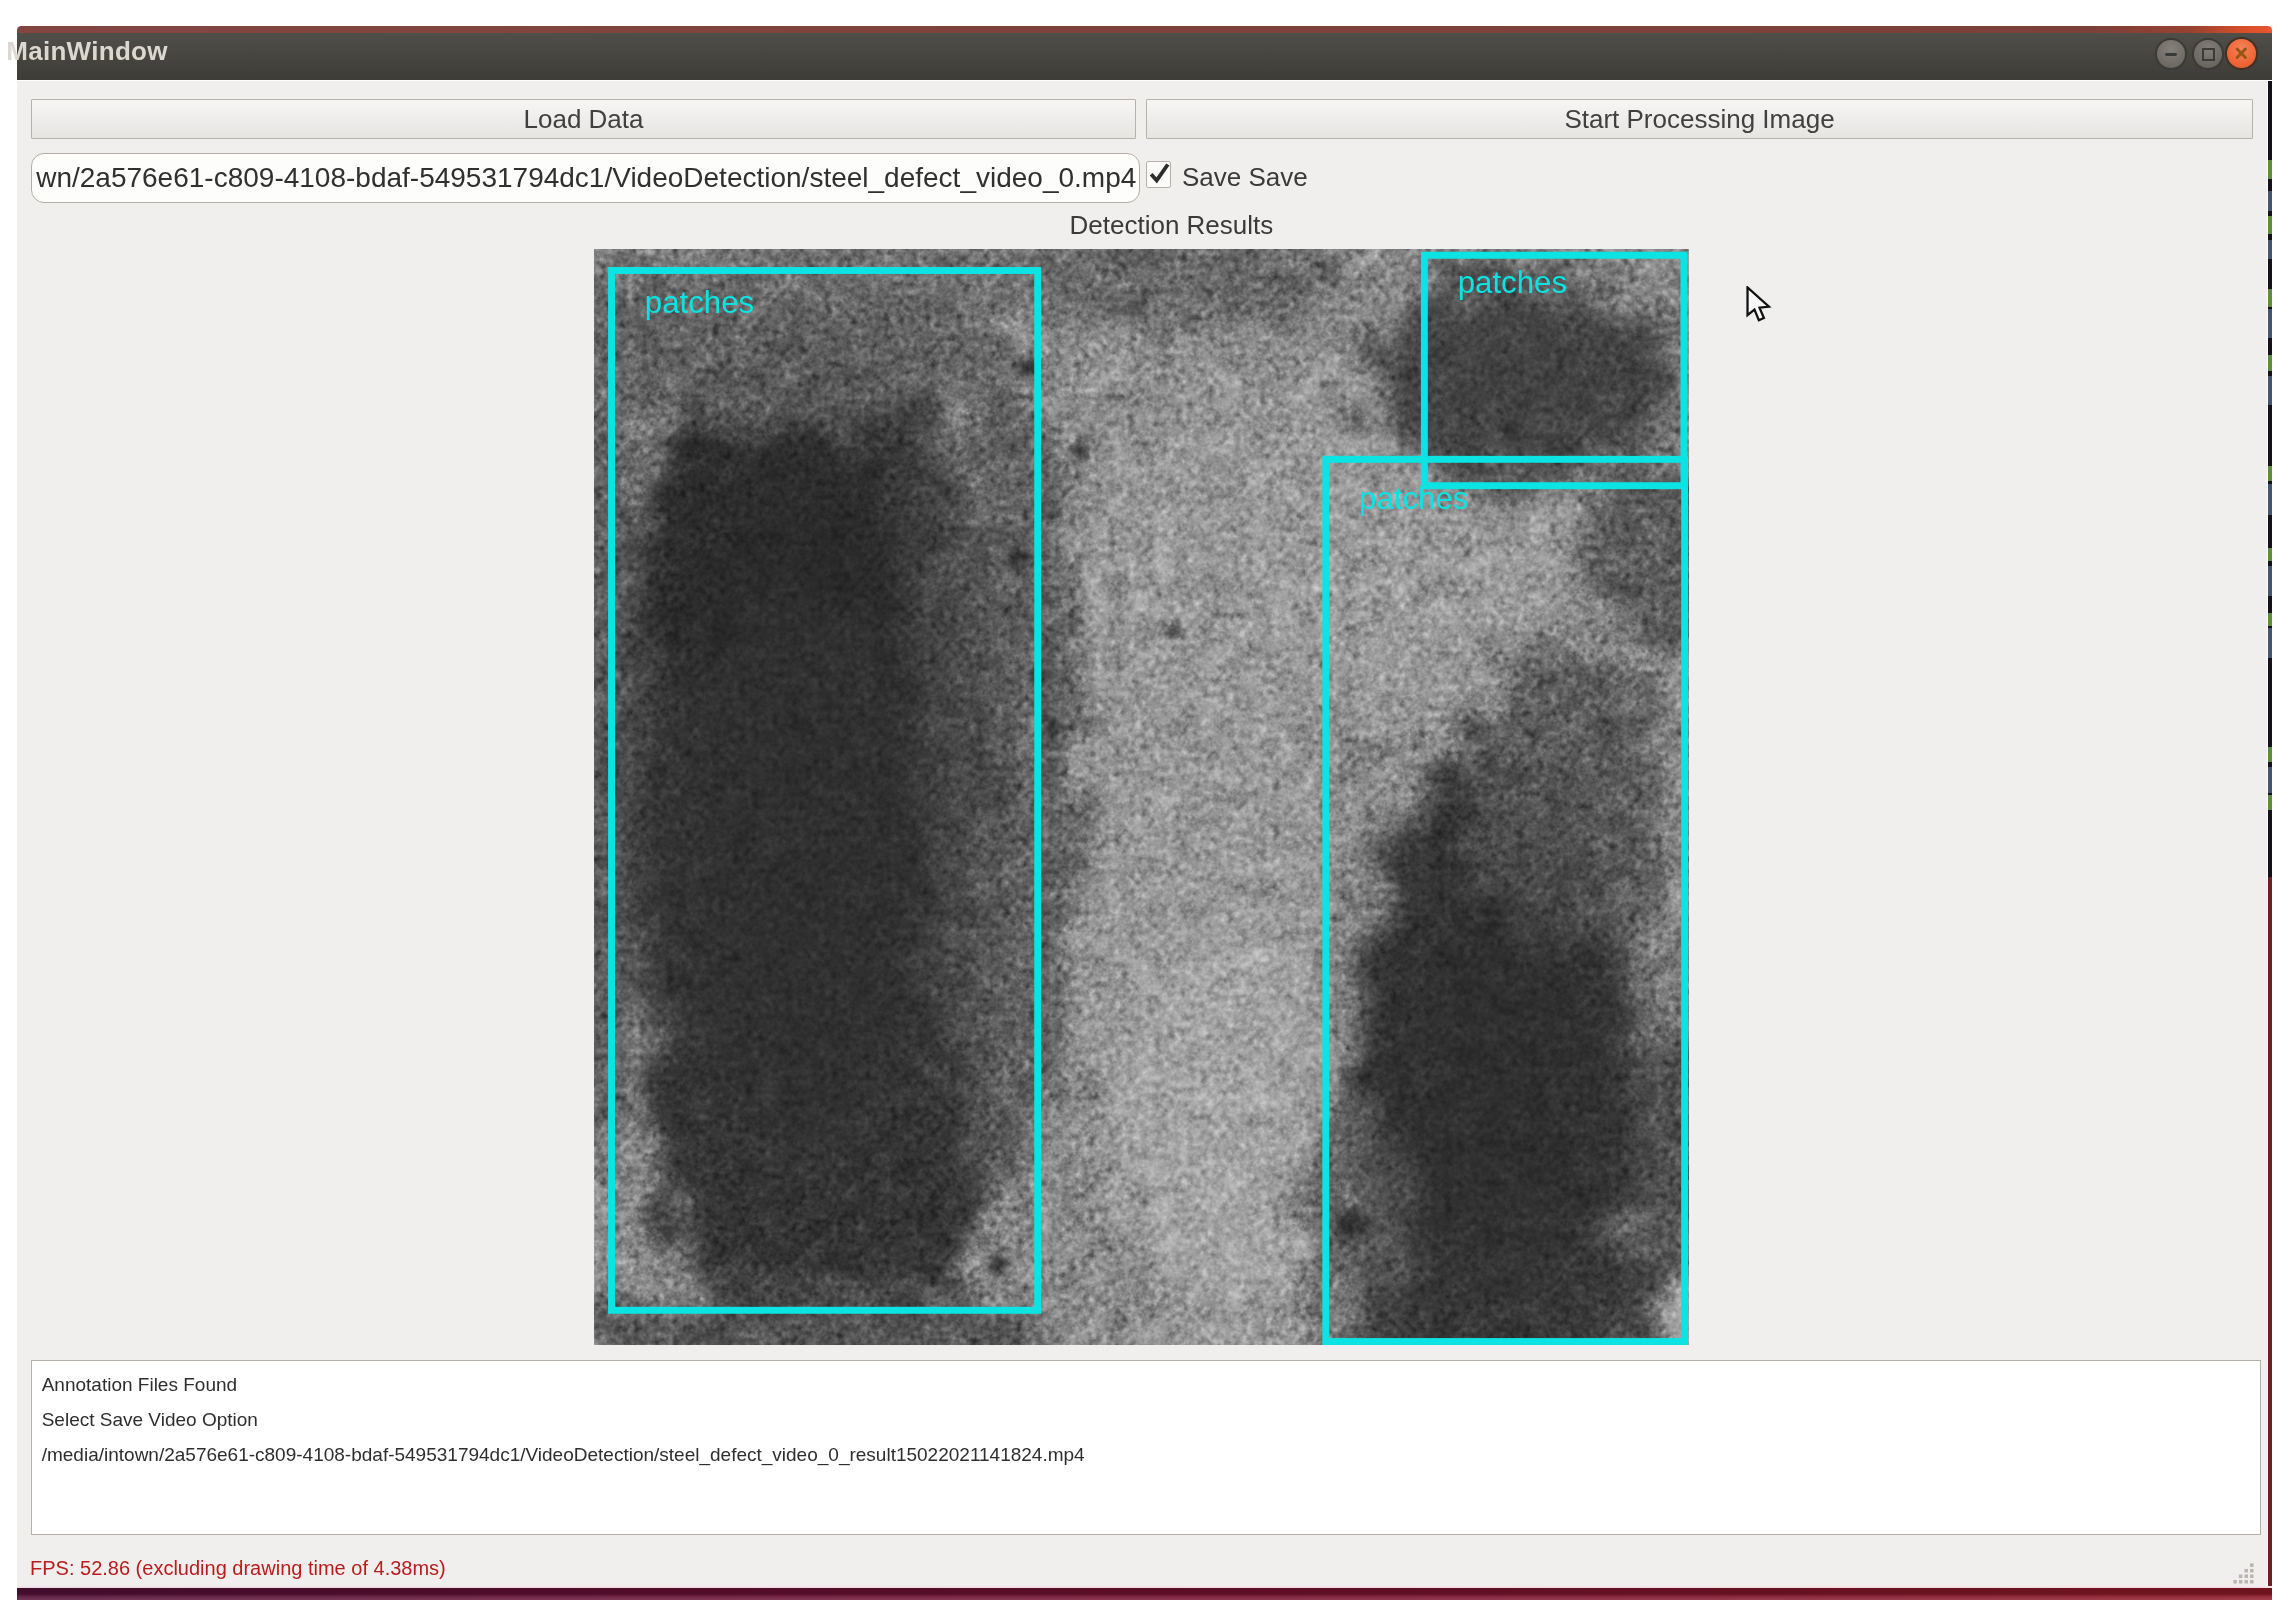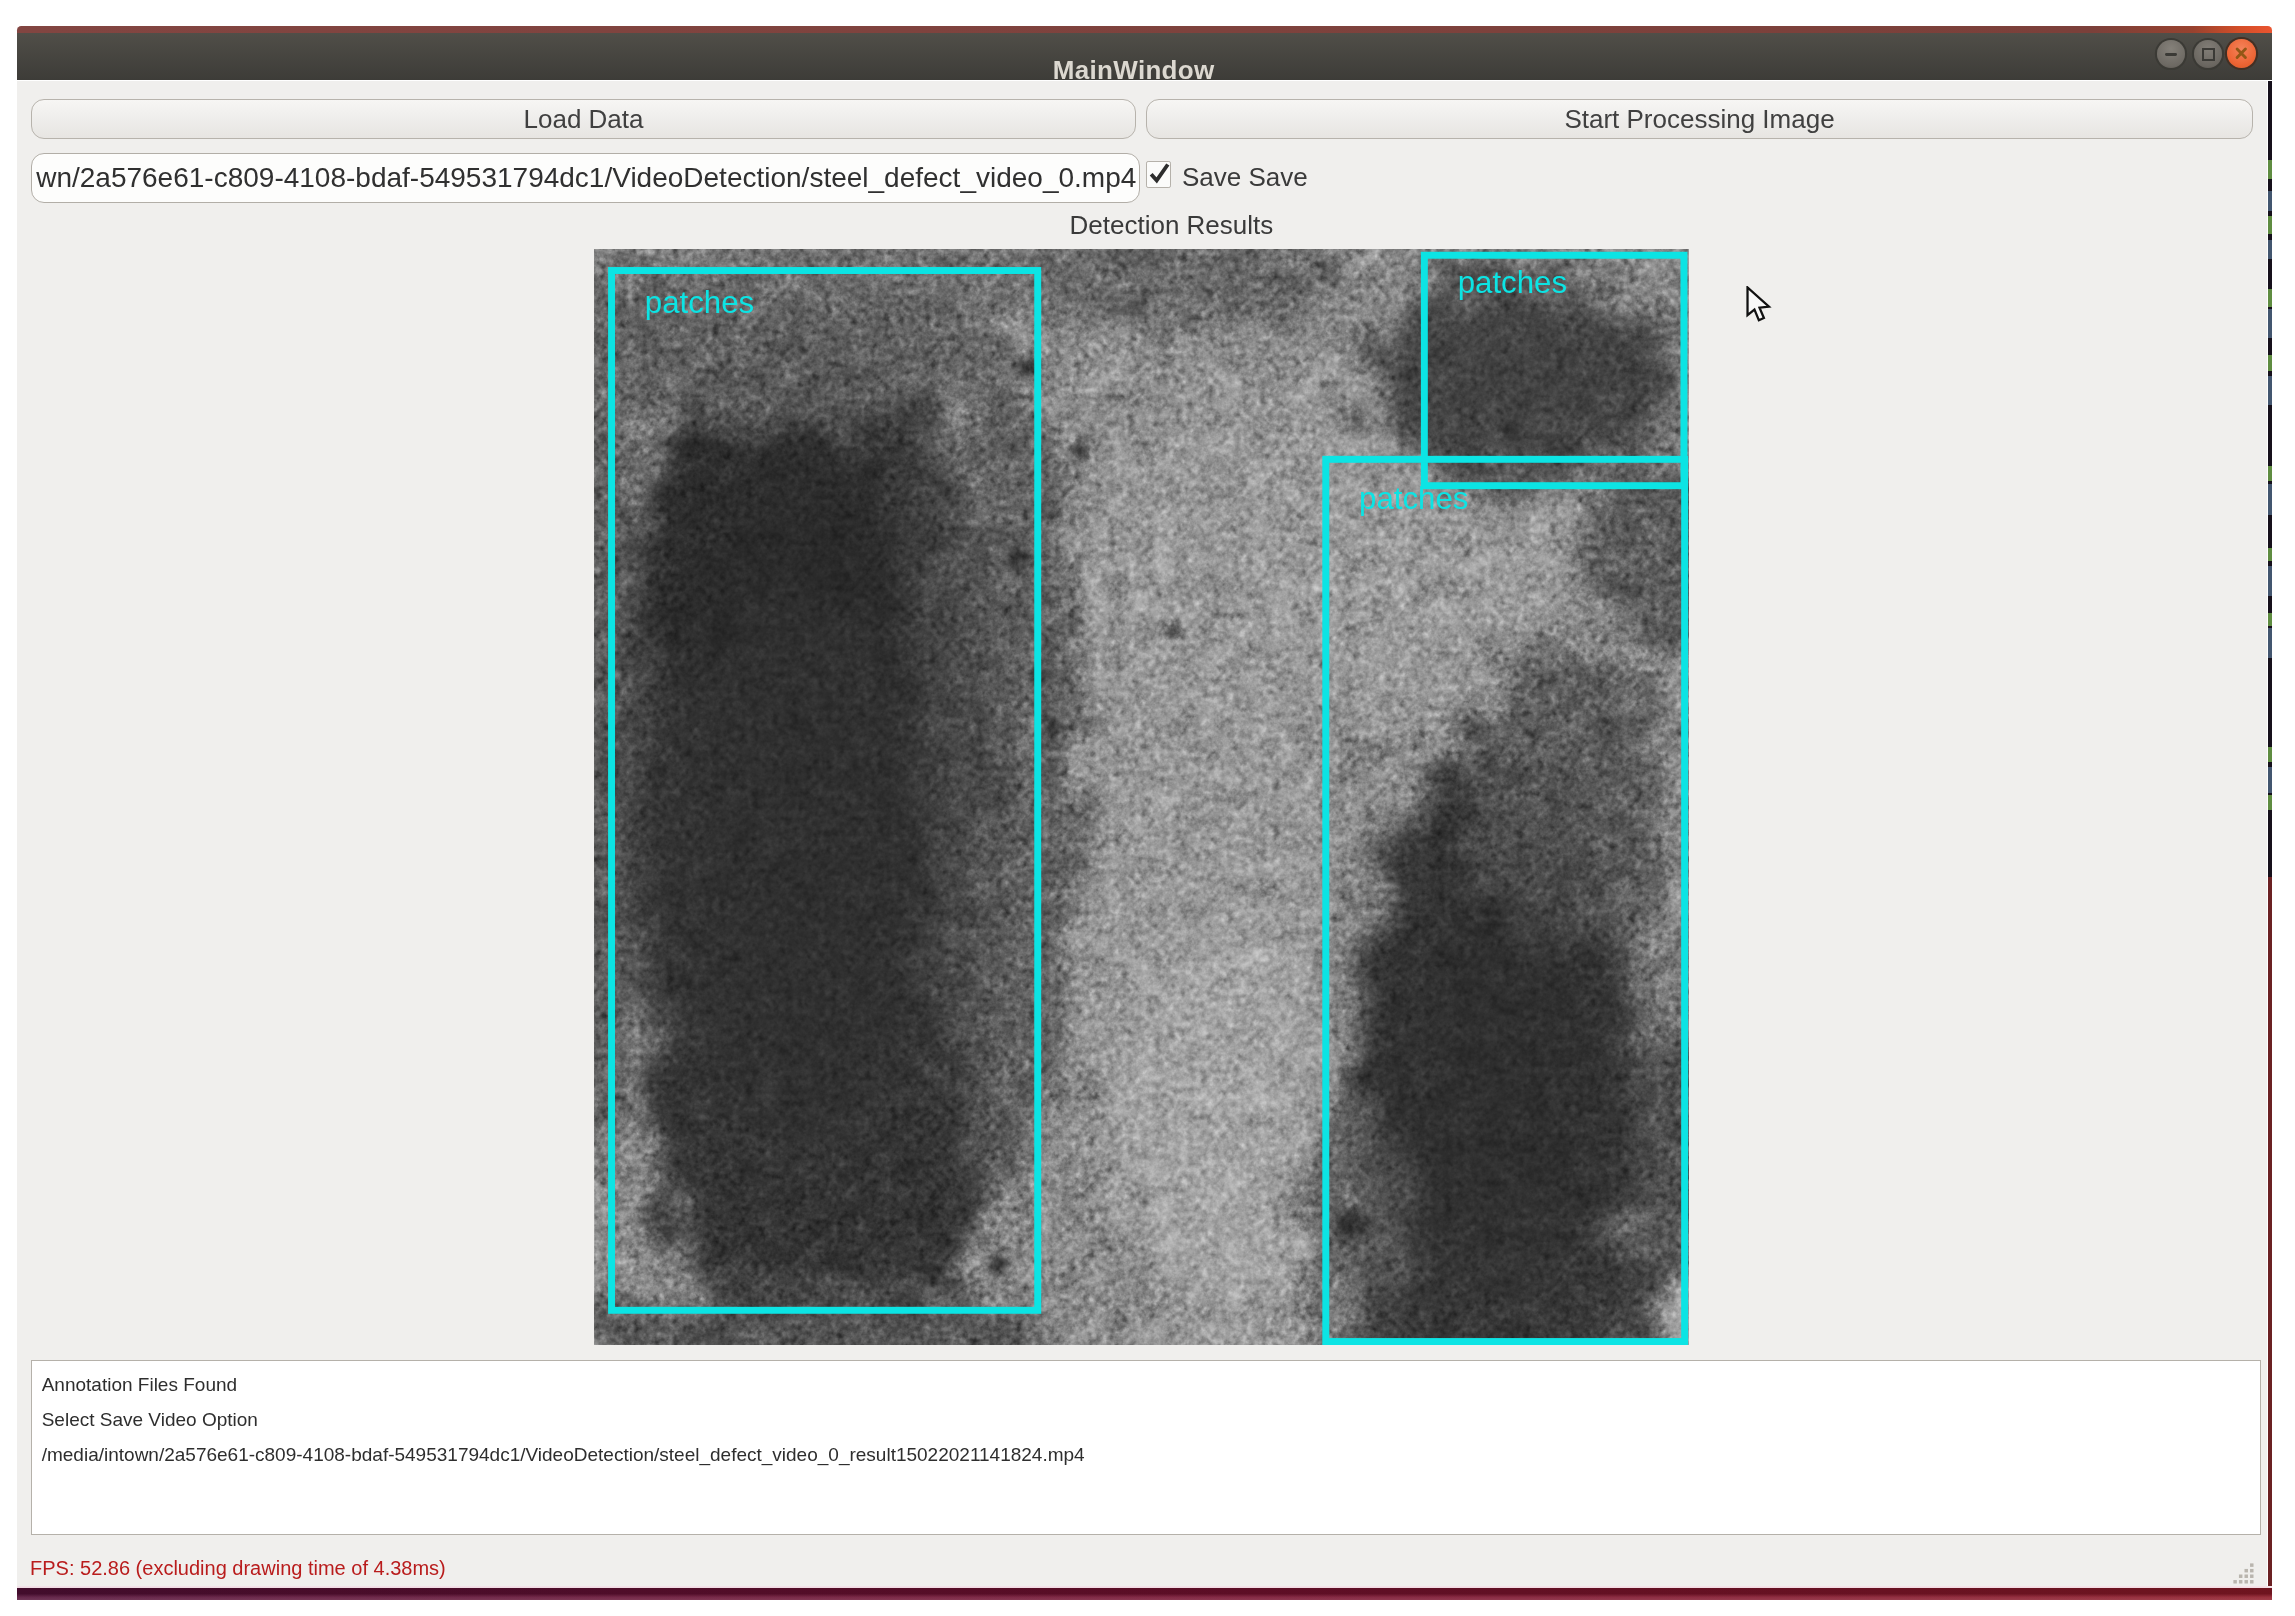--- a/index.html
+++ b/index.html
@@ -5,40 +5,40 @@
   html,body{margin:0;padding:0;background:#ffffff;}
   #page{position:relative;width:2295px;height:1616px;background:#ffffff;overflow:hidden;
         font-family:"Liberation Sans", sans-serif;}
   .abs{position:absolute;}
   
   #topline{left:17.4px;top:26px;width:2255px;height:7px;
     background:linear-gradient(90deg,#824541 0%,#7b403a 92%,#98422f 96.5%,#d54e28 98.6%,#ea5530 100%);
     border-radius:4.2px 4.2px 0 0;}
   #titlebar{left:17.4px;top:33px;width:2255px;height:47px;
     background:linear-gradient(#504e48,#3d3c38);}
-  #title{left:6.2px;top:55px;width:2255px;text-align:center;font-size:26px;font-weight:bold;
+  #title{left:6.2px;top:36px;width:2255px;text-align:left;font-size:26px;font-weight:bold;
     color:#dcd8d0;letter-spacing:0.3px;}
   .wbtn{width:28px;height:28px;border-radius:50%;top:40px;}
   #btnmin{left:2157px;background:radial-gradient(circle at 50% 32%,#85817a,#6d6963 72%,#56524c 100%);box-shadow:0 0 0 2.1px #3b3a35;}
   #btnmax{left:2194px;background:radial-gradient(circle at 50% 32%,#827e77,#6a6660 72%,#56524c 100%);box-shadow:0 0 0 2.1px #3b3a35;}
   #btncls{left:2227px;width:29px;height:29px;top:39px;background:radial-gradient(circle at 50% 35%,#f4835a,#ee6636 60%,#dd5520 100%);box-shadow:0 0 0 2.1px #432f23;}
   #btnmin .glyph{position:absolute;left:7.6px;top:12.5px;width:12.5px;height:3.5px;background:#3b3a36;border-radius:1.4px;}
   #btnmax .glyph{position:absolute;left:8.3px;top:8.3px;width:8.3px;height:8.3px;border:2.1px solid #3b3a36;}
   #btncls .glyph{position:absolute;left:8.3px;top:8.3px;width:12.5px;height:12.5px;}
   #content{left:17.4px;top:81px;width:2250px;height:1507px;background:#f0efed;}
   
   #rstrip{left:2268px;top:81px;width:4.2px;height:1507px;background:#16101b;}
   .seg{left:0;width:4.2px;position:absolute;}
   
   #botbar{left:17.4px;top:1586px;width:2255px;height:14px;
     background:linear-gradient(180deg, rgba(255,240,245,0.95) 0px, rgba(255,240,245,0.9) 2.1px, rgba(0,0,0,0) 2.1px),
                linear-gradient(180deg, rgba(0,0,0,0.22) 2.1px 55%, rgba(255,255,255,0.10) 80%, rgba(255,255,255,0.16) 100%),
                linear-gradient(90deg,#541038,#771230 55%,#8e1a28 100%);}
   
-  .pbtn{height:38px;border:1.4px solid #b7b3ac;border-radius:13px;
+  .pbtn{height:38px;border:1.4px solid #b7b3ac;border-radius:1px;
     background:linear-gradient(#f7f6f4 0%,#efeeec 45%,#e7e5e2 100%);
     font-size:26px;color:#404040;text-align:center;line-height:38px;}
   #btnload{left:31px;top:99px;width:1103px;}
   #btnstart{left:1146px;top:99px;width:1105px;}
   
   #field{left:31px;top:153px;width:1103px;height:48px;border:1.4px solid #b2aea7;border-radius:13px;
     background:#fdfdfc;font-size:28px;color:#303030;line-height:48px;white-space:nowrap;overflow:hidden;
     padding-left:4.2px;}
   
   #cbx{left:1146px;top:161px;width:23px;height:25px;background:#fbfbfa;border:1.4px solid #b5b1aa;border-radius:2.1px;}

